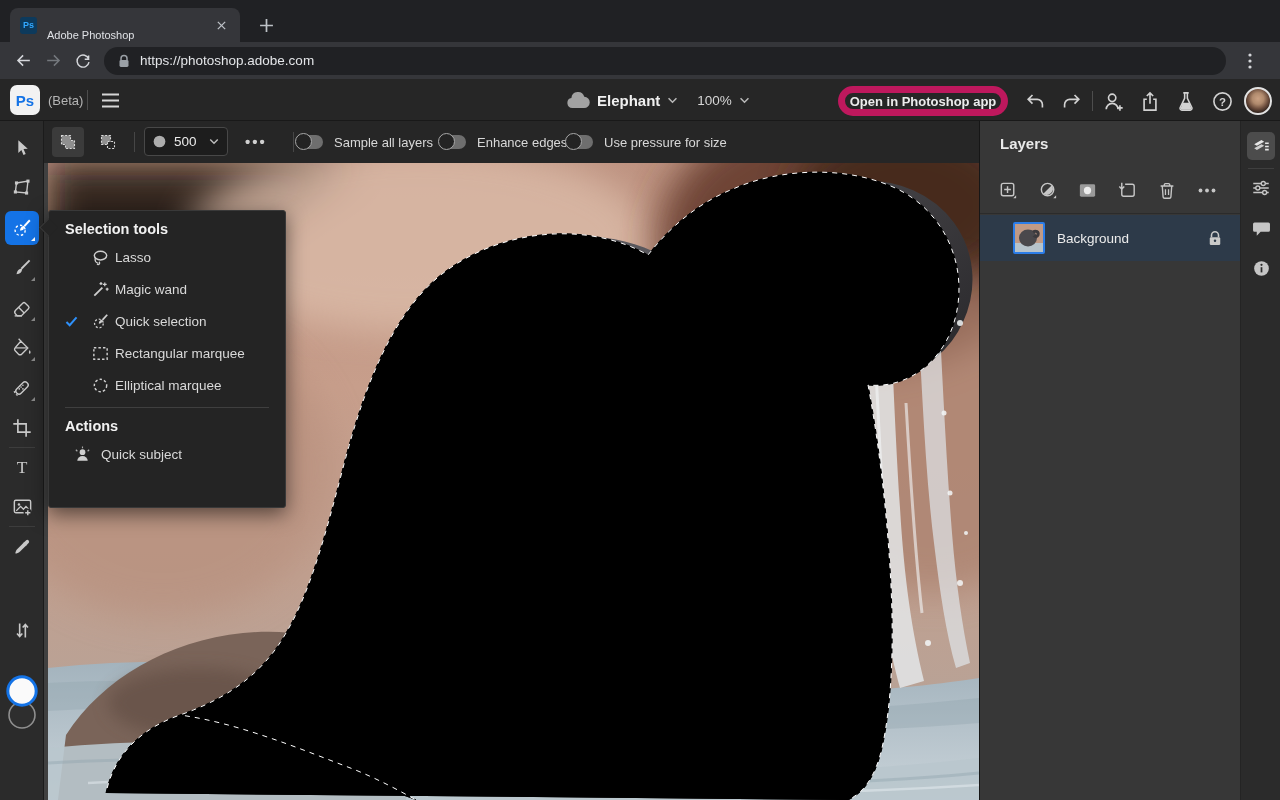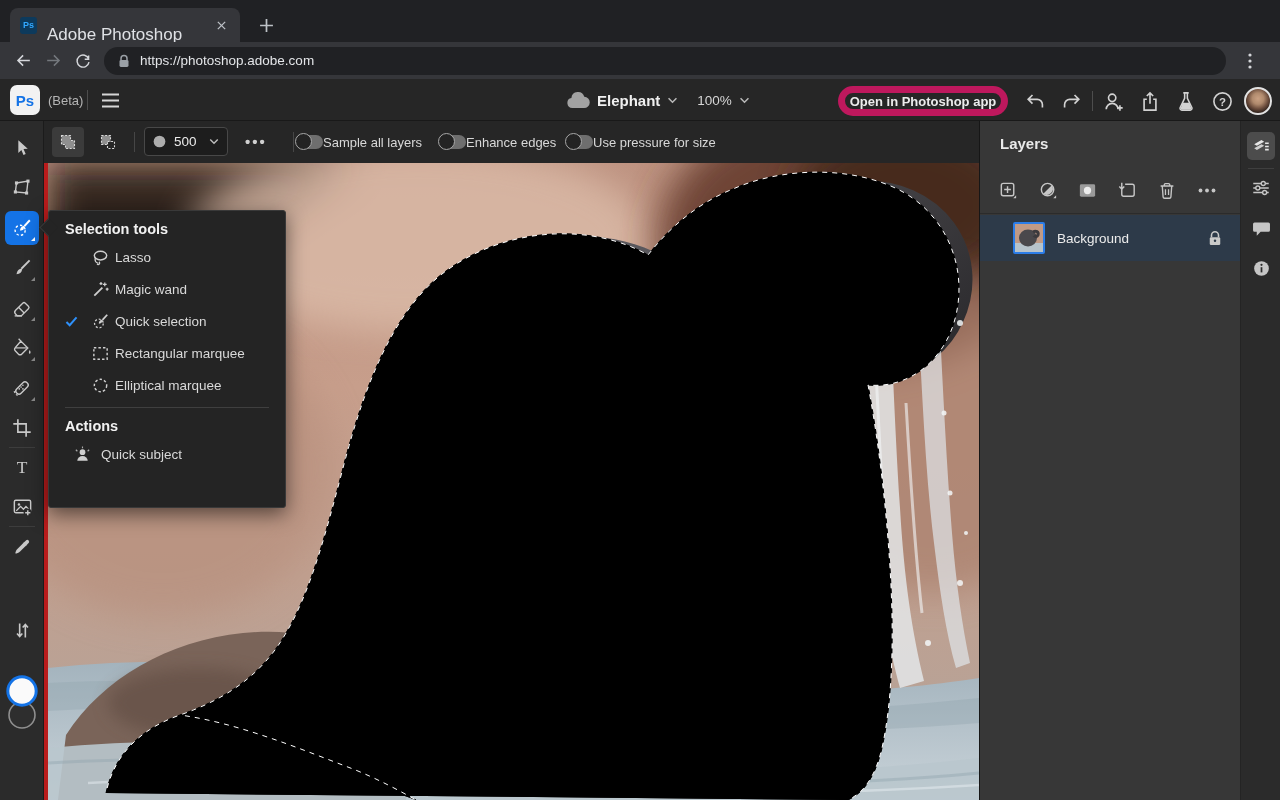--- a/index.html
+++ b/index.html
@@ -1,28 +1,28 @@
 <!DOCTYPE html>
 <html><head>
 <meta charset="utf-8">
 <style>
   html,body{margin:0;padding:0;background:#111;}
-  #app{position:relative;width:1280px;height:800px;overflow:hidden;background:#b91c1c;
+  #app{position:relative;width:1280px;height:800px;overflow:hidden;background:#404040;
        font-family:"Liberation Sans",sans-serif;-webkit-font-smoothing:antialiased;color:#e8e8e8;}
   .abs{position:absolute;}
   .flex{display:flex;align-items:center;}
   svg{display:block;}
 
   
   .tabstrip{left:0;top:0;width:1280px;height:42px;background:#202124;}
   .tab{left:10px;top:8px;width:230px;height:34px;background:#35363a;border-radius:8px 8px 0 0;
        display:flex;align-items:center;padding:0 10px;box-sizing:border-box;}
   .favicon{width:17px;height:17px;border-radius:3px;background:#0d3a5c;color:#31a8ff;font-size:9px;
        font-weight:bold;display:flex;align-items:center;justify-content:center;flex:none;}
-  .tab-title{margin-left:10px;font-size:17px;color:#dfe1e5;flex:1;white-space:nowrap;overflow:hidden;margin-top:20px;}
+  .tab-title{margin-left:10px;font-size:11px;color:#dfe1e5;flex:1;white-space:nowrap;overflow:hidden;margin-top:20px;}
   .tab-close{color:#bdc1c6;flex:none;width:18px;height:18px;display:flex;align-items:center;justify-content:center;border-radius:50%;}
   .newtab{left:254px;top:13px;width:24px;height:24px;color:#bdc1c6;display:flex;align-items:center;justify-content:center;}
   .urlrow{left:0;top:42px;width:1280px;height:37px;background:#35363a;display:flex;align-items:center;}
   .navbtn{width:30px;height:30px;display:flex;align-items:center;justify-content:center;color:#d5d7db;flex:none;}
   .navbtn.dim{color:#74787d;}
   .urlpill{margin-left:6px;width:1122px;height:28px;border-radius:14px;background:#202124;
        display:flex;align-items:center;padding:0 14px;box-sizing:border-box;}
   .urltext{margin-left:10px;font-size:13.5px;color:#e3e5e8;}
   .kebab{margin-left:10px;width:28px;height:28px;display:flex;align-items:center;justify-content:center;color:#d5d7db;}
 
@@ -48,21 +48,21 @@
   .modebtn{top:6px;width:32px;height:30px;border-radius:4px;display:flex;align-items:center;justify-content:center;}
   .modebtn.sel{background:#3b3b3b;}
   .odiv{top:11px;width:1px;height:20px;background:#464646;}
   .sizebox{left:100px;top:6px;width:84px;height:29px;background:#1d1d1d;border:1px solid #484848;border-radius:4px;
        display:flex;align-items:center;padding:0 8px;box-sizing:border-box;gap:8px;}
   .sizeval{font-size:13.5px;color:#eaeaea;flex:1;}
   .dots3{letter-spacing:2px;color:#cfcfcf;font-size:15px;font-weight:bold;}
   .toggle{width:26px;height:14px;border-radius:7px;background:#6e6e6e;position:relative;flex:none;}
   .toggle .knob{position:absolute;left:-2px;top:-2px;width:15px;height:15px;border-radius:50%;
        background:#232323;border:1.5px solid #a8a8a8;box-sizing:content-box;}
-  .tglrow{top:0;height:42px;display:flex;align-items:center;}
+  .tglrow{top:0;height:42px;display:flex;align-items:center;gap:11px;}
   .tgllabel{font-size:13px;color:#d8d8d8;white-space:nowrap;}
 
   
   .toolbar{left:0;top:121px;width:44px;height:679px;background:#2b2b2b;border-right:1px solid #1b1b1b;box-sizing:border-box;}
   .tool{position:absolute;left:5px;width:34px;height:34px;display:flex;align-items:center;justify-content:center;color:#c9c9c9;}
   .tool.active{background:#1473e6;border-radius:6px;color:#fff;}
   .tool.flyout::after{content:"";position:absolute;right:4px;bottom:4px;border-left:4px solid transparent;border-bottom:4px solid #8a8a8a;}
   .tool.active.flyout::after{border-bottom-color:#fff;}
   .tdiv{position:absolute;left:9px;width:26px;height:1px;background:#3d3d3d;}
   .swatches{position:absolute;left:3px;top:553px;width:38px;height:60px;}

